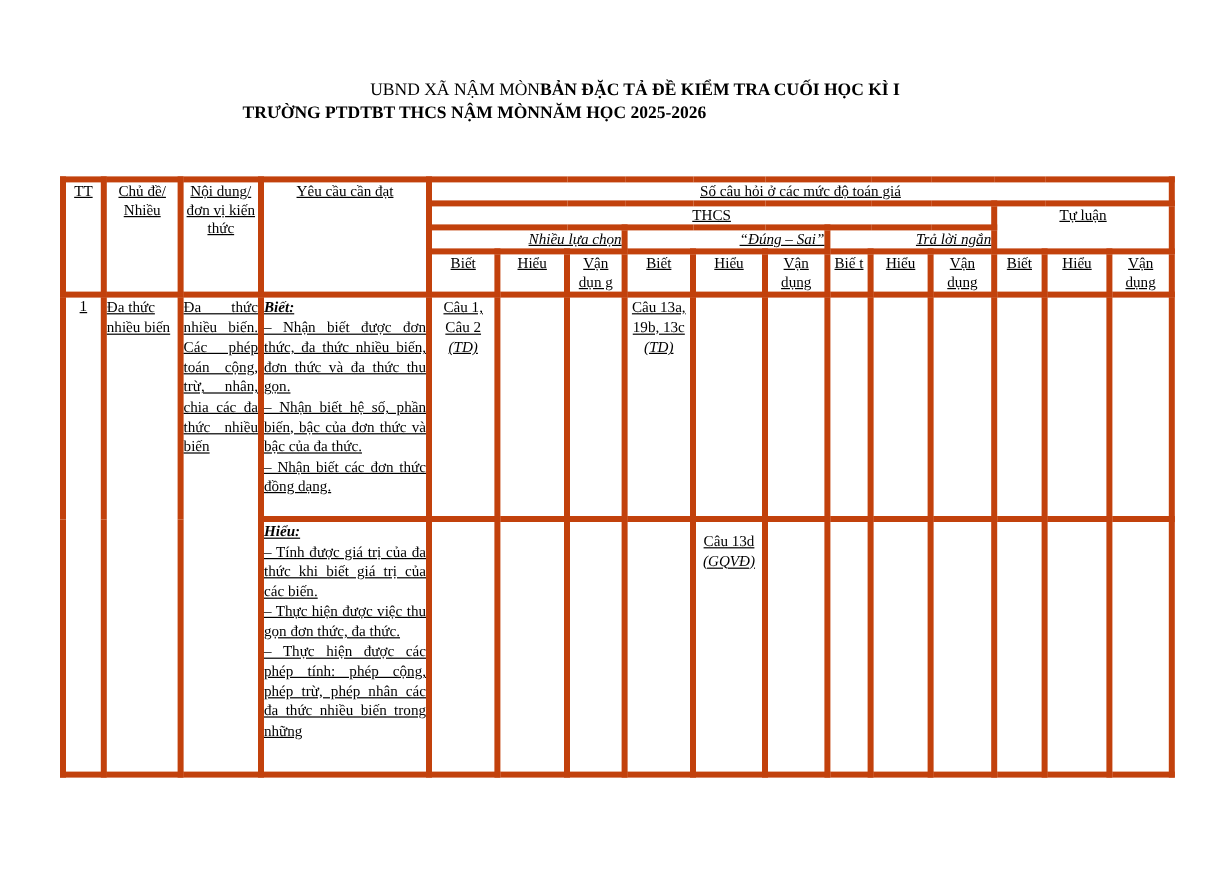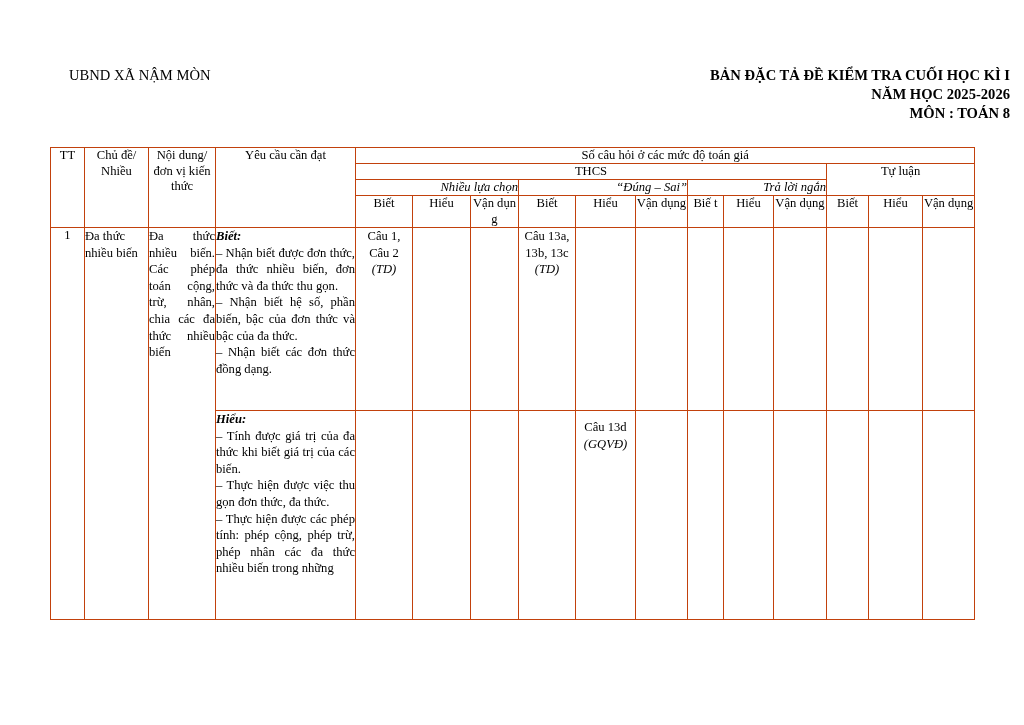--- a/index.html
+++ b/index.html
@@ -20,27 +20,27 @@
   .page-header {
     position: absolute;
     top: 66px;
     left: 0;
     width: 1024px;
     display: flex;
     align-items: flex-start;
   }
   .hdr-left {
     width: 450px;
-    text-align: left;
+    text-align: right;
     padding-left: 69px;
     box-sizing: border-box;
   }
   .hdr-right {
     width: 560px;
-    text-align: right;
+    text-align: left;
     box-sizing: border-box;
   }
   .hdr-line {
     font-size: 14.6px;
     line-height: 19px;
     white-space: nowrap;
   }
   .hdr-line.bold { font-weight: bold; }
 
   
@@ -49,25 +49,26 @@
     left: 50px;
     top: 147px;
     width: 924px;
   }
   table.spec {
     border-collapse: collapse;
     table-layout: fixed;
     width: 924px;
   }
   table.spec td, table.spec th {
-    border: 1px solid #c2410c;
+    border: 5px solid #c2410c;
     padding: 0;
     vertical-align: top;
     font-weight: normal;
     font-size: 12.6px;
+    text-decoration: underline;
   }
   .bold { font-weight: bold; }
 
   .hcell {
     text-align: center;
     vertical-align: middle;
     font-weight: bold;
     font-size: 13.2px;
     line-height: 15.5px;
     padding: 2px 1px;
@@ -115,25 +116,25 @@
   .label-b { font-weight: bold; font-style: italic; }
   .tt-num { font-weight: bold; font-size: 13.2px; text-align: center; padding-top: 3px; }
   .chude { font-weight: bold; font-size: 13px; line-height: 16.6px; padding: 3px 4px; margin-top: 36px; }
 </style>
 </head>
 <body>
 
 <div class="page-header">
   <div class="hdr-left">
     <div class="hdr-line">UBND XÃ NẬM MÒN</div>
+    <div class="hdr-line bold">TRƯỜNG PTDTBT THCS NẬM MÒN</div>
   </div>
   <div class="hdr-right">
     <div class="hdr-line bold">BẢN ĐẶC TẢ ĐỀ KIỂM TRA CUỐI HỌC KÌ I</div>
     <div class="hdr-line bold">NĂM HỌC 2025-2026</div>
-    <div class="hdr-line bold">MÔN : TOÁN 8</div>
   </div>
 </div>
 
 <div class="tbl-wrap">
   <table class="spec">
     <colgroup>
       <col style="width:34px">
       <col style="width:64px">
       <col style="width:67px">
       <col style="width:140px">
@@ -199,21 +200,21 @@
         </td>
 
         <td class="cau-cell">
           <span>Câu 1, Câu 2</span><br>
           <span class="tag">(TD)</span>
         </td>
         <td class="cau-cell"></td>
         <td class="cau-cell"></td>
 
         <td class="cau-cell">
-          <span>Câu 13a, 13b, 13c</span><br>
+          <span>Câu 13a, 19b, 13c</span><br>
           <span class="tag">(TD)</span>
         </td>
         <td class="cau-cell"></td>
         <td class="cau-cell"></td>
 
         <td class="cau-cell"></td>
         <td class="cau-cell"></td>
         <td class="cau-cell"></td>
 
         <td class="cau-cell"></td>

